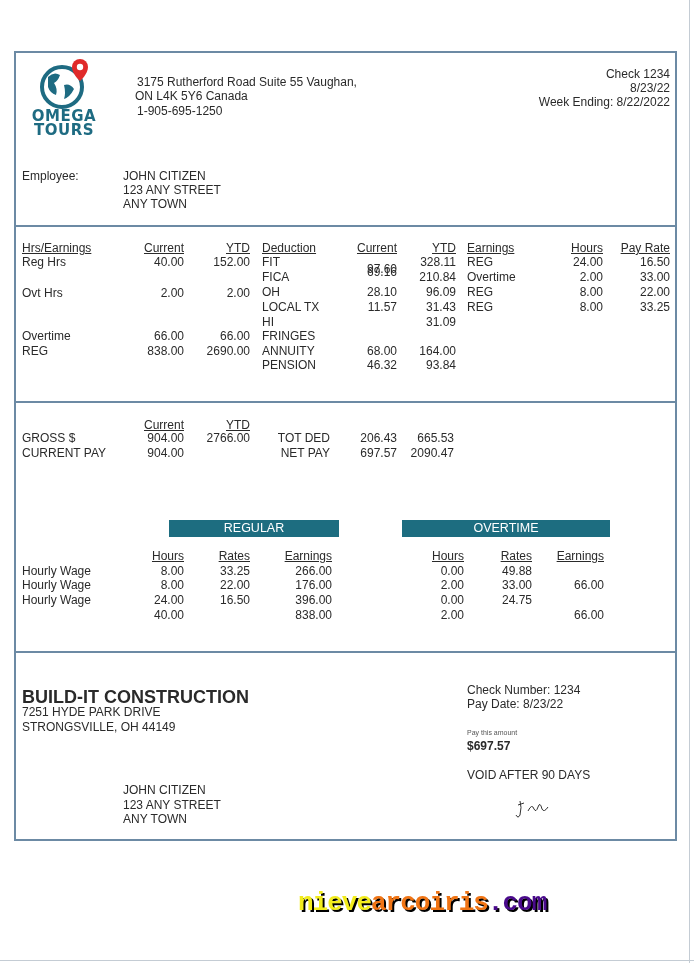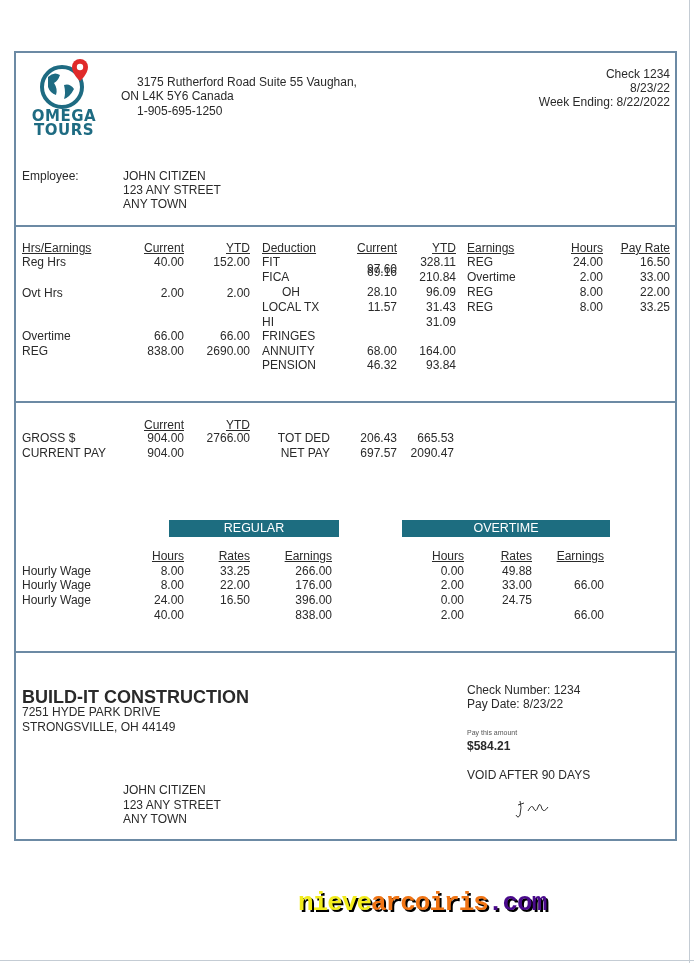--- a/index.html
+++ b/index.html
@@ -42,21 +42,21 @@
       <path d="M24 20 Q30 14 36 18 Q34 24 30 26 Q34 32 32 38 Q26 36 24 30 Z" fill="#1e6b82"></path>
       <path d="M40 28 Q46 26 50 32 Q46 40 40 42 Q42 36 40 28 Z" fill="#1e6b82"></path>
       <path d="M48 4 a8 8 0 0 1 16 0 c0 7 -8 14 -8 14 c0 0 -8 -7 -8 -14 z" transform="translate(0,6)" fill="#e02a2a"></path>
       <circle cx="56" cy="10" r="3.2" fill="#ffffff"></circle>
     </svg>
     <div class="logo-text" style="top:52px;">OMEGA</div>
     <div class="logo-text" style="top:66px;">TOURS</div>
   </div>
 
   <div class="abs" style="left:121px;top:22px;">3175 Rutherford Road Suite 55 Vaughan,</div>
-  <div class="abs" style="left:105px;top:36px;">ON L4K 5Y6 Canada</div>
+  <div class="abs" style="left:119px;top:36px;">ON L4K 5Y6 Canada</div>
   <div class="abs" style="left:121px;top:51px;">1-905-695-1250</div>
 
   <div class="abs r" style="right:5px;top:14px;">Check 1234</div>
   <div class="abs r" style="right:5px;top:28px;">8/23/22</div>
   <div class="abs r" style="right:5px;top:42px;">Week Ending: 8/22/2022</div>
 
   <div class="abs" style="left:6px;top:116px;">Employee:</div>
   <div class="abs" style="left:107px;top:116px;">JOHN CITIZEN</div>
   <div class="abs" style="left:107px;top:130px;">123 ANY STREET</div>
   <div class="abs" style="left:107px;top:144px;">ANY TOWN</div>
@@ -88,21 +88,21 @@
   <div class="abs u r" style="left:390px;width:50px;top:188px;">YTD</div>
 
   <div class="abs" style="left:246px;top:202px;">FIT</div>
   <div class="abs r" style="left:326px;width:55px;top:192px;margin-top:17px;">97.60</div>
   <div class="abs r" style="left:390px;width:50px;top:202px;">328.11</div>
 
   <div class="abs" style="left:246px;top:217px;">FICA</div>
   <div class="abs r" style="left:326px;width:55px;top:212px;">69.16</div>
   <div class="abs r" style="left:390px;width:50px;top:217px;">210.84</div>
 
-  <div class="abs" style="left:246px;top:232px;margin-left:20px;">OH</div>
+  <div class="abs" style="left:246px;top:232px;">OH</div>
   <div class="abs r" style="left:326px;width:55px;top:232px;">28.10</div>
   <div class="abs r" style="left:390px;width:50px;top:232px;">96.09</div>
 
   <div class="abs" style="left:246px;top:247px;">LOCAL TX</div>
   <div class="abs r" style="left:326px;width:55px;top:247px;">11.57</div>
   <div class="abs r" style="left:390px;width:50px;top:247px;">31.43</div>
 
   <div class="abs" style="left:246px;top:262px;">HI</div>
   <div class="abs r" style="left:326px;width:55px;top:262px;"></div>
   <div class="abs r" style="left:390px;width:50px;top:262px;">31.09</div>
@@ -209,21 +209,21 @@
   <div class="abs" style="left:6px;top:667px;">STRONGSVILLE, OH 44149</div>
 
 
   <div class="abs" style="left:107px;top:730px;">JOHN CITIZEN</div>
   <div class="abs" style="left:107px;top:745px;">123 ANY STREET</div>
   <div class="abs" style="left:107px;top:759px;">ANY TOWN</div>
 
   <div class="abs" style="left:451px;top:630px;">Check Number: 1234</div>
   <div class="abs" style="left:451px;top:644px;">Pay Date: 8/23/22</div>
   <div class="abs" style="left:451px;top:675px;font-size:7px;line-height:9px;color:#555;">Pay this amount</div>
-  <div class="abs b" style="left:451px;top:686px;">$584.21</div>
+  <div class="abs b" style="left:451px;top:686px;">$697.57</div>
   <div class="abs" style="left:451px;top:715px;">VOID AFTER 90 DAYS</div>
 
   <svg style="position:absolute;left:498px;top:744px;" width="40" height="24" viewBox="0 0 40 24">
     <path d="M6 4 Q8 10 6 18 Q4 22 2 18" fill="none" stroke="#333" stroke-width="1"></path>
     <path d="M4 8 L10 6" fill="none" stroke="#333" stroke-width="1"></path>
     <path d="M14 14 Q18 6 20 12 Q22 16 24 10 Q26 4 28 12 Q30 16 34 10" fill="none" stroke="#333" stroke-width="1"></path>
   </svg>
 </div>
 
 <div class="watermark">

